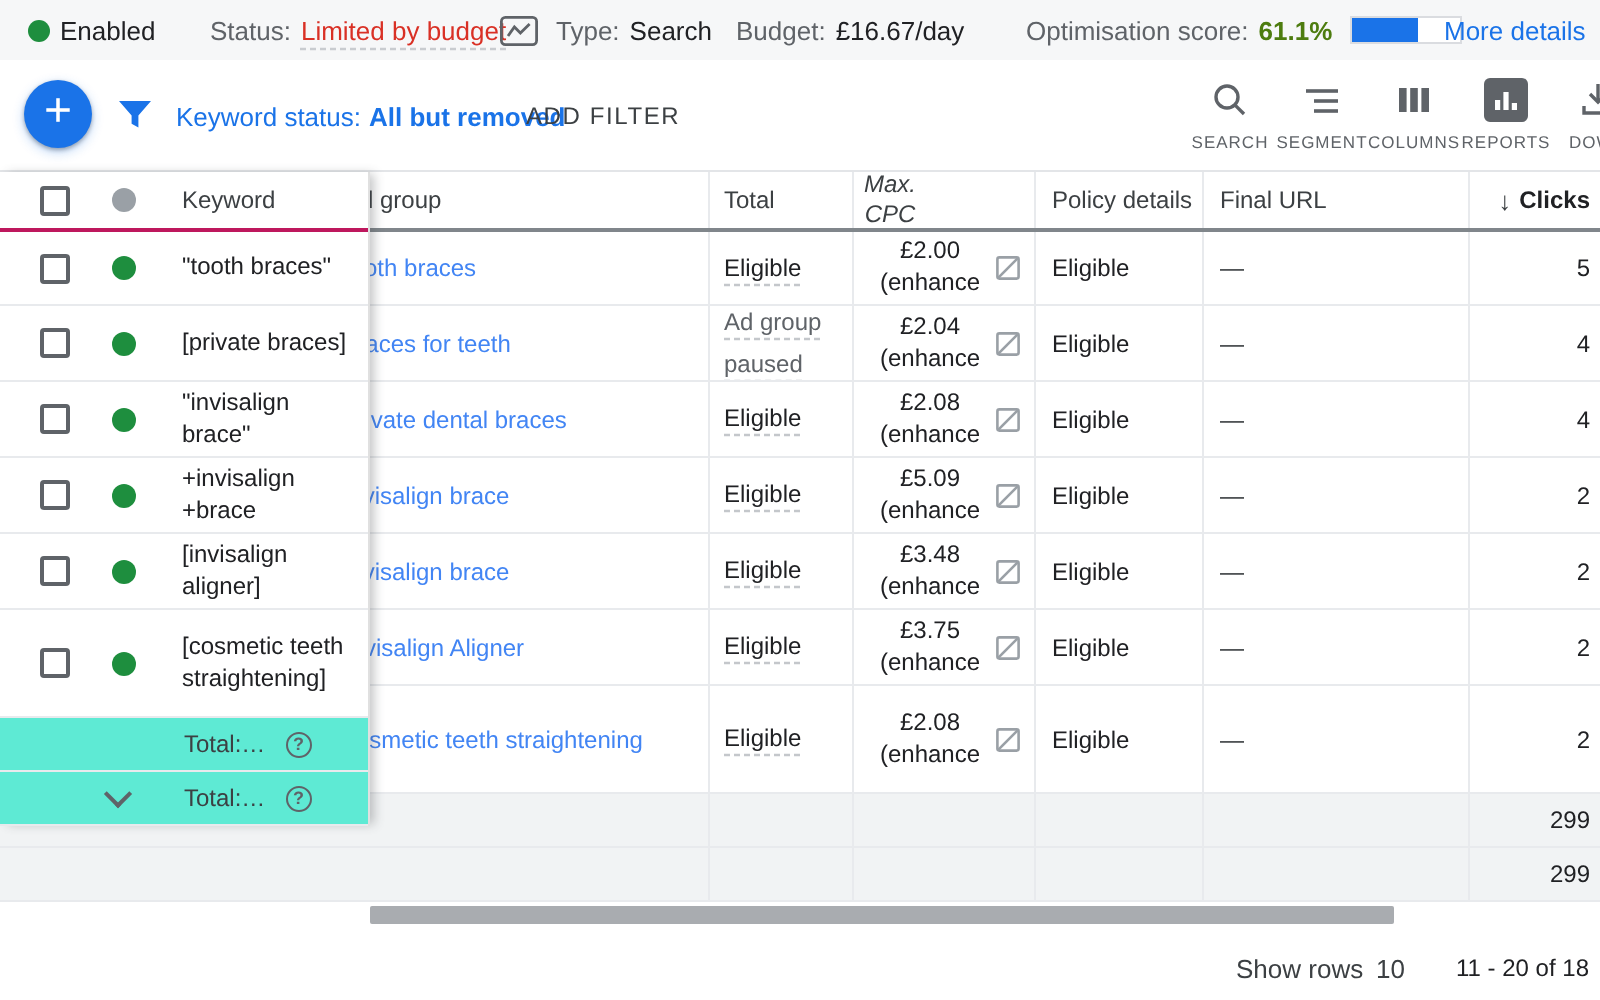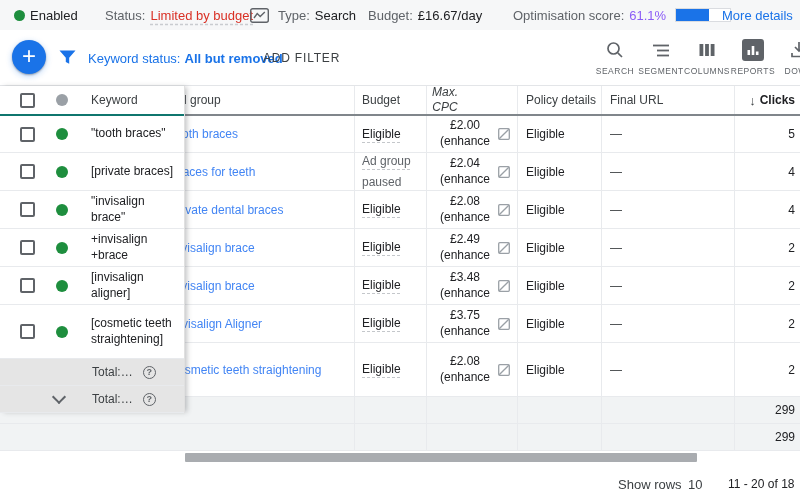--- a/index.html
+++ b/index.html
@@ -10,21 +10,21 @@
   .topbar{position:absolute;top:0;left:0;width:800px;height:30px;background:#f6f7f8;
     border-bottom:1px solid #e3e5e8;font-size:13px;}
   .tb-item{position:absolute;top:0;height:30px;display:flex;align-items:center;gap:5px;white-space:nowrap;}
   .lbl{color:#5f6368;}
   .val{color:#202124;font-weight:500;}
   .dot{width:11px;height:11px;border-radius:50%;display:inline-block;flex:0 0 auto;}
   .dot.green{background:#1e8e3e;}
   .dot.gray{background:#9aa0a6;}
   .warn{color:#d93025;text-decoration-line:underline;text-decoration-style:dashed;
     text-decoration-color:#c9ccd0;text-underline-offset:4px;cursor:pointer;}
-  .opt-val{color:#8b5cf6;font-weight:400;}
+  .opt-val{color:#4d7c0f;font-weight:700;}
   .opt-bar{width:54px;height:12px;border:1px solid #dadce0;background:#fff;display:inline-block;
     position:relative;margin-left:4px;}
   .opt-fill{position:absolute;left:0;top:0;bottom:0;background:#1a73e8;}
   .blue-link{color:#1a73e8;font-weight:500;cursor:pointer;}
 
   
   .toolbar{position:absolute;top:30px;left:0;width:800px;height:55px;background:#fff;}
   .fab{position:absolute;left:12px;top:10px;width:34px;height:34px;border-radius:50%;background:#1a73e8;
     border:none;display:flex;align-items:center;justify-content:center;cursor:pointer;
     box-shadow:0 1px 2px rgba(0,0,0,.3),0 2px 6px rgba(26,115,232,.3);}
@@ -69,22 +69,22 @@
   .status-text.muted{color:#5f6368;width:60px;}
   .cpc-text{width:58px;text-align:center;line-height:1.3;cursor:pointer;}
   .cpc-icon{margin-left:2px;flex:0 0 auto;}
   .dash{color:#3c4043;}
 
   
   .panel{position:absolute;left:0;top:0;width:185px;background:#fff;z-index:2;
     border-right:1px solid #e0e0e0;box-sizing:border-box;
     box-shadow:3px 0 5px -1px rgba(60,64,67,.3);}
   .p-row{display:flex;align-items:center;border-bottom:1px solid #e8eaed;box-sizing:border-box;background:#fff;}
-  .p-row.th{border-bottom:2px solid #0f766e;}
-  .p-row.total{background:#e5e5e5;}
+  .p-row.th{border-bottom:2px solid #be185d;}
+  .p-row.total{background:#5eead4;}
   .checkbox{width:15px;height:15px;box-sizing:border-box;border:2px solid #5f6368;border-radius:2px;
     margin-left:20px;background:#fff;cursor:pointer;flex:0 0 auto;}
   .p-dot{margin-left:21px;}
   .kw{margin-left:23px;width:88px;line-height:1.3;font-size:12px;}
   .kw-head{margin-left:23px;font-size:12px;color:#3c4043;}
   .expander{width:14px;height:14px;margin-left:52px;display:flex;align-items:center;justify-content:center;flex:0 0 auto;}
   .chev-down{width:8px;height:8px;border-right:2px solid #5f6368;border-bottom:2px solid #5f6368;
     transform:rotate(45deg);margin-top:-4px;cursor:pointer;}
   .total-label{margin-left:26px;font-size:12px;color:#3c4043;}
   .help{margin-left:10px;width:13px;height:13px;box-sizing:border-box;border:1.5px solid #5f6368;
@@ -215,21 +215,21 @@
 
   <div class="table-area">
     <div class="grid">
 
       <div class="t-row th h-head">
         <div class="cell cp"></div>
         <div class="cell ca hc">
           <span>Ad group</span>
         </div>
         <div class="cell cs hc">
-          <span>Budget</span>
+          <span>Total</span>
         </div>
         <div class="cell cc hc">
           <span class="cpc-head">Max. CPC</span>
         </div>
         <div class="cell cpo hc">
           <span>Policy details</span>
         </div>
         <div class="cell cu hc">
           <span>Final URL</span>
         </div>
@@ -319,21 +319,21 @@
 
       <div class="t-row h-38">
         <div class="cell cp"></div>
         <div class="cell ca">
             <span class="link">invisalign brace</span>
           </div>
         <div class="cell cs">
             <span class="status-text">Eligible</span>
           </div>
         <div class="cell cc">
-          <span class="cpc-text">£2.49 (enhance</span>
+          <span class="cpc-text">£5.09 (enhance</span>
           <svg class="cpc-icon" width="16" height="16" viewBox="0 0 16 16">
             <rect x="2.7" y="2.7" width="10.6" height="10.6" rx="1" fill="none" stroke="#9aa0a6" stroke-width="1.3"></rect>
             <line x1="3.2" y1="12.8" x2="12.8" y2="3.2" stroke="#9aa0a6" stroke-width="1.3"></line>
           </svg>
         </div>
         <div class="cell cpo">
             <span>Eligible</span>
           </div>
         <div class="cell cu">
             <span class="dash">—</span>

